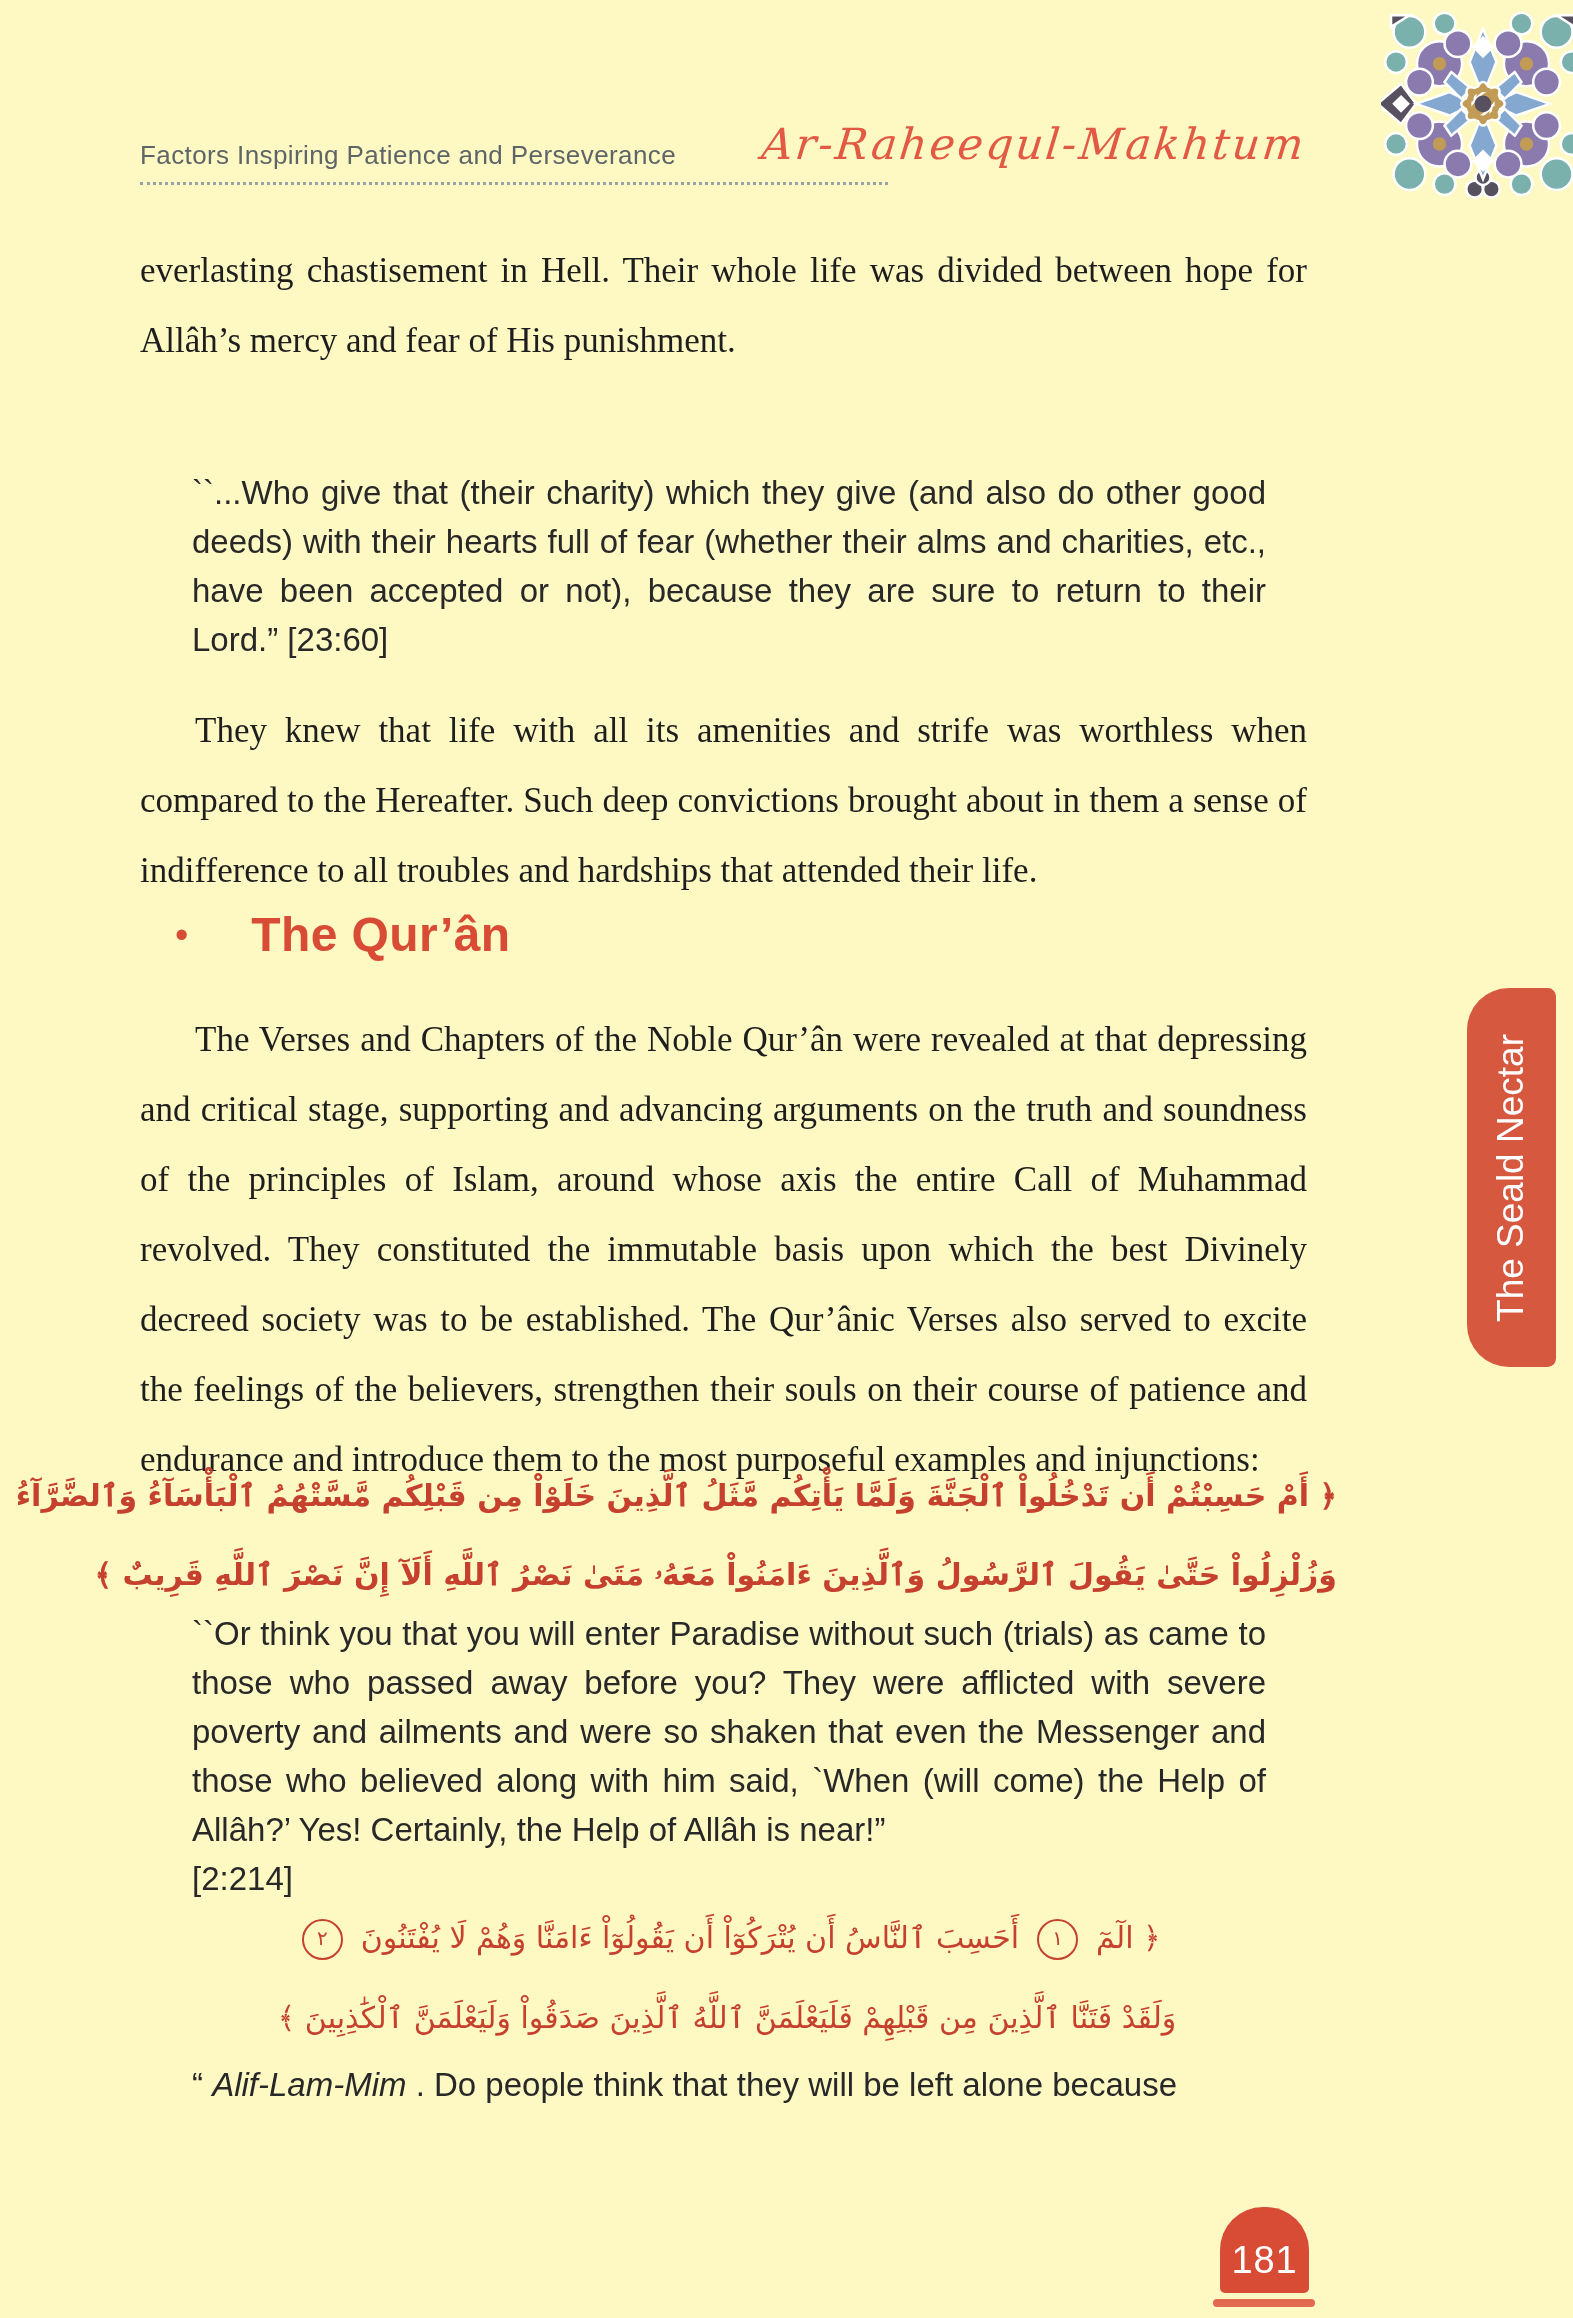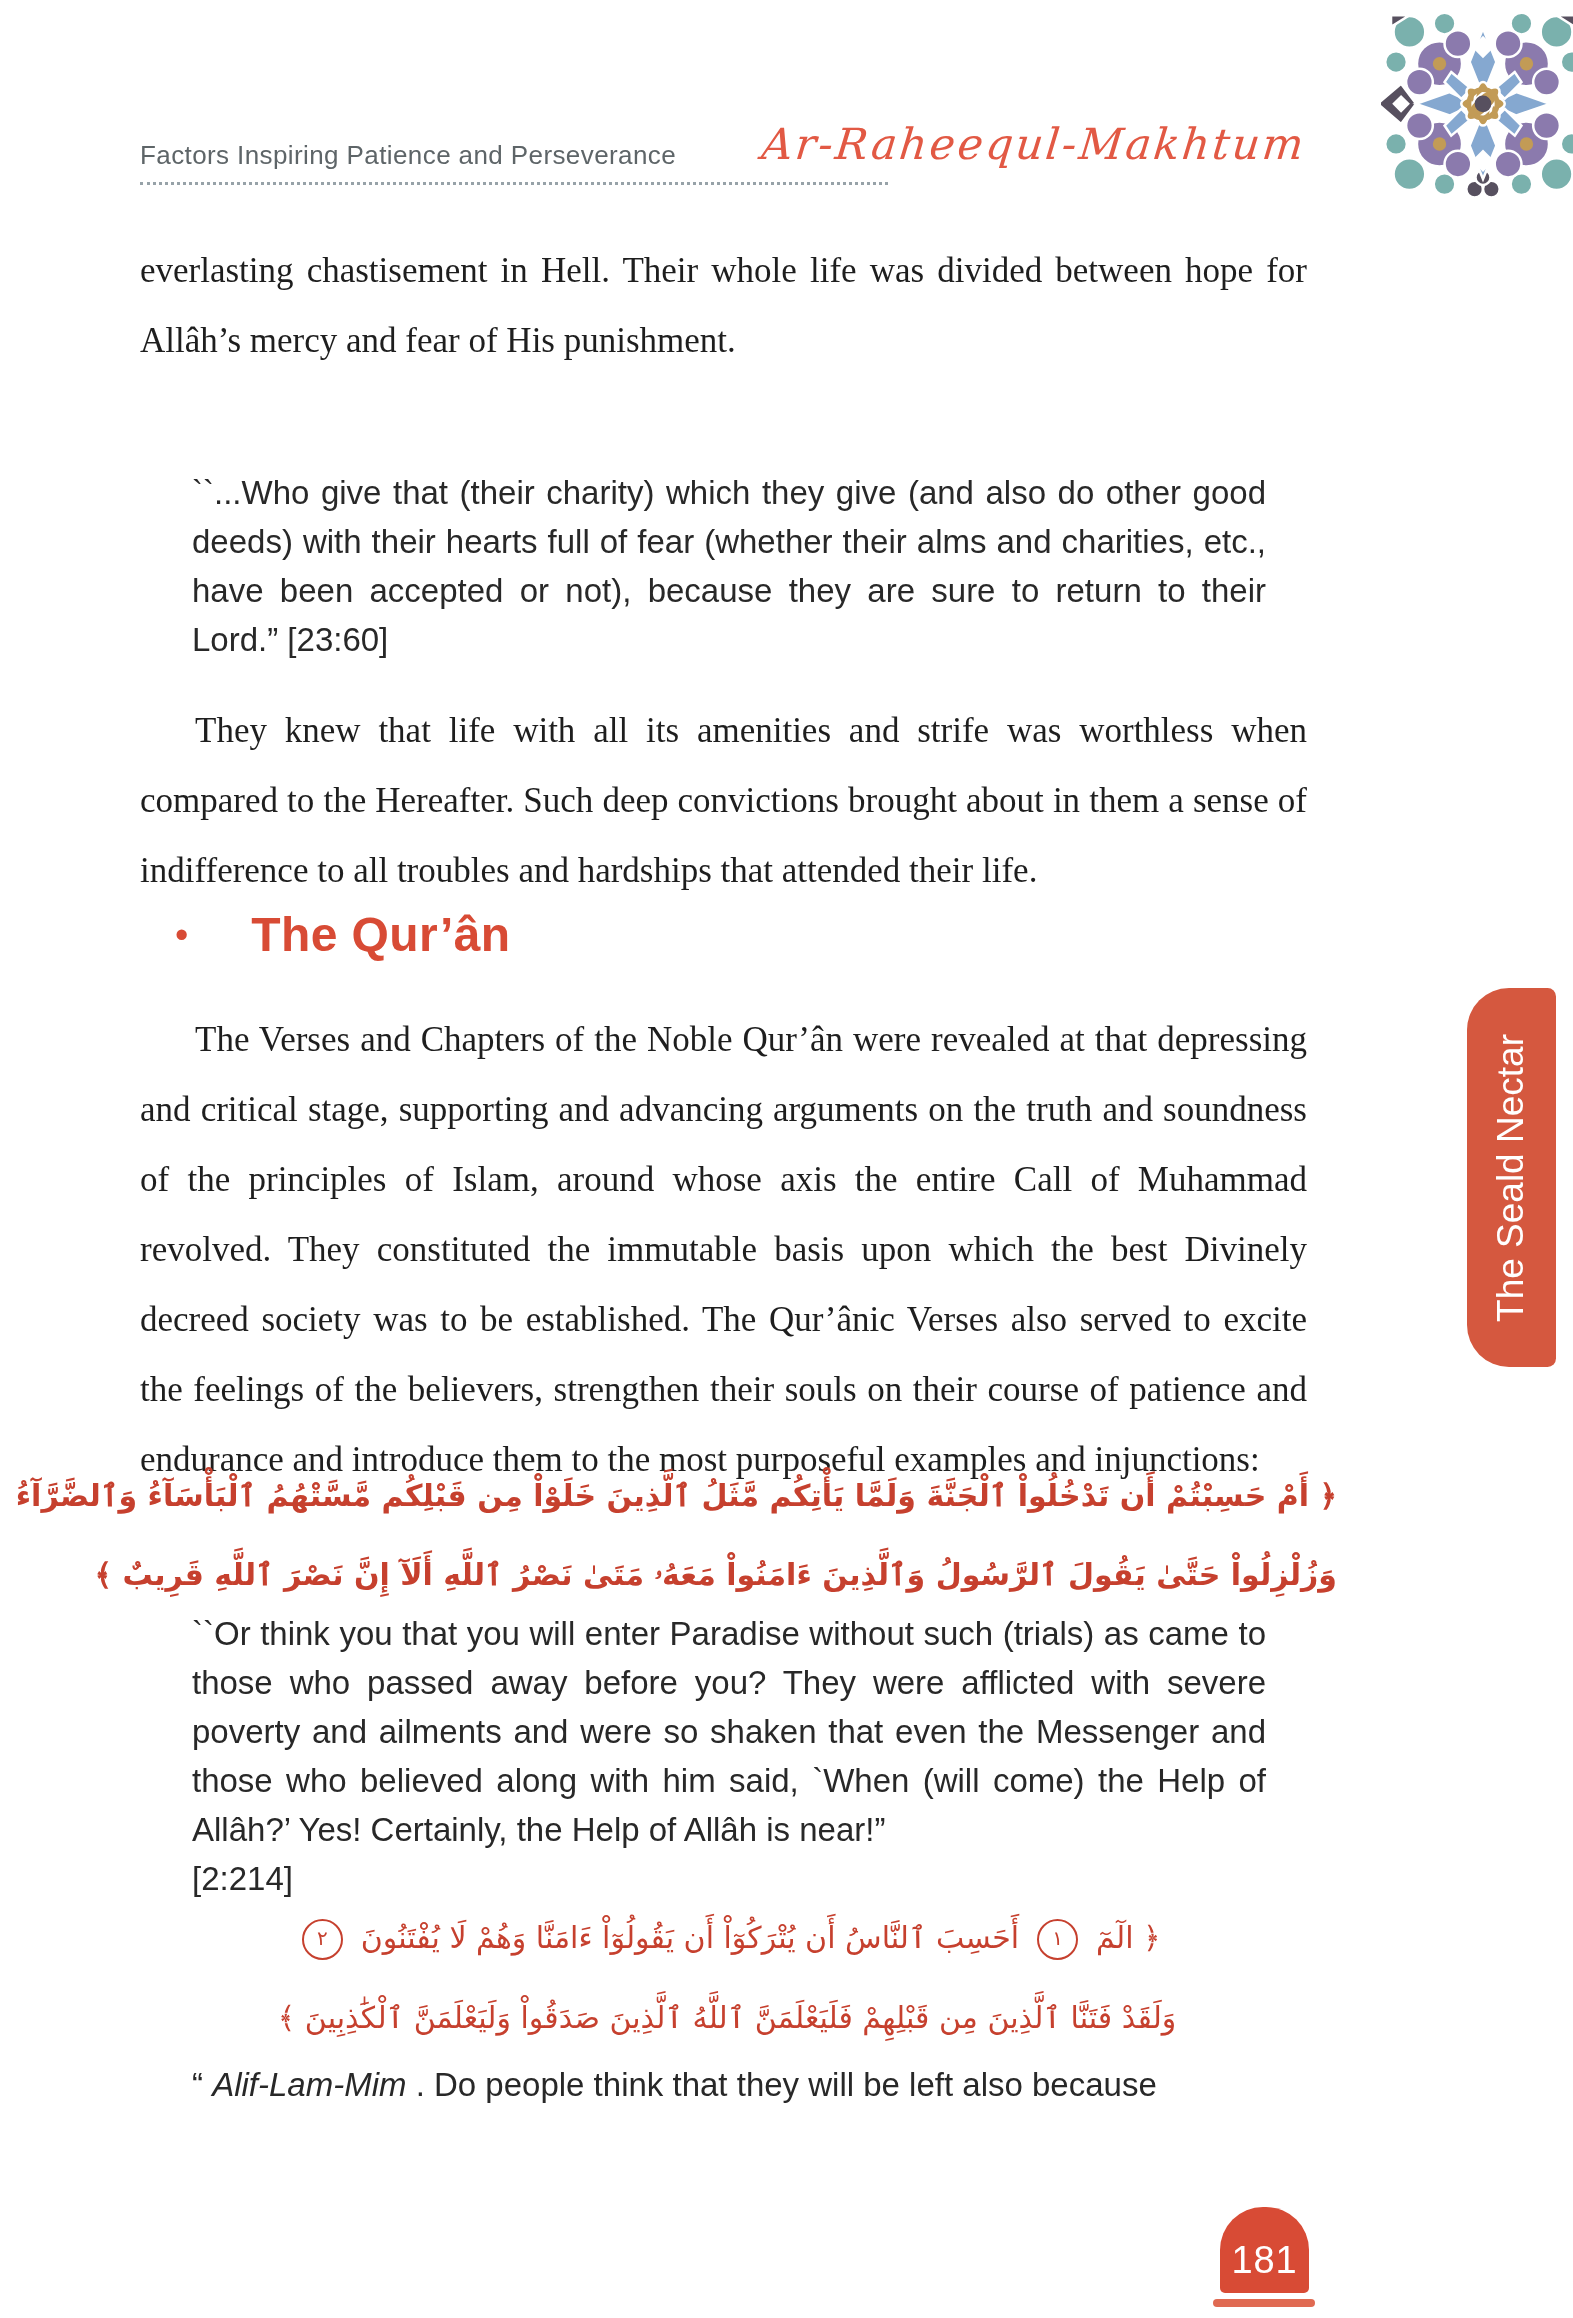--- a/index.html
+++ b/index.html
@@ -8,21 +8,21 @@
     --arabic-red:#c6402e;
     --script-red:#e25944;
     --hdr-gray:#5e6568;
     --ink:#1e1e1e;
     --quote-ink:#282828;
   }
   html,body{margin:0;padding:0;background:#e8e8e8;}
   .page{
     position:relative;
     width:1573px;height:2319px;
-    background:#ffffff;
+    background:#fef9c3;
     overflow:hidden;
     font-family:"Liberation Serif",serif;
   }
   
   .hdr-left{
     position:absolute;left:140px;top:140px;
     font-family:"Liberation Sans",sans-serif;
     font-size:26px;color:var(--hdr-gray);letter-spacing:0.4px;
   }
   .hdr-rule{
@@ -217,21 +217,21 @@
     <div class="aline">
       <span>﴿ الٓمٓ</span>
       <span class="ayah-num">١</span>
       <span>أَحَسِبَ ٱلنَّاسُ أَن يُتْرَكُوٓاْ أَن يَقُولُوٓاْ ءَامَنَّا وَهُمْ لَا يُفْتَنُونَ</span>
       <span class="ayah-num">٢</span>
     </div>
     <div class="aline">وَلَقَدْ فَتَنَّا ٱلَّذِينَ مِن قَبْلِهِمْ فَلَيَعْلَمَنَّ ٱللَّهُ ٱلَّذِينَ صَدَقُواْ وَلَيَعْلَمَنَّ ٱلْكَٰذِبِينَ ﴾</div>
   </div>
 
   <div class="quote q3">
-    <span>“ </span><em>Alif-Lam-Mim</em><span> . Do people think that they will be left also because</span>
+    <span>“ </span><em>Alif-Lam-Mim</em><span> . Do people think that they will be left alone because</span>
   </div>
 
   <aside class="side-tab">
     <span class="side-tab-label">The Seald Nectar</span>
   </aside>
 
   <div class="page-num-box">
     <span>181</span>
   </div>
   <div class="page-num-bar"></div>

